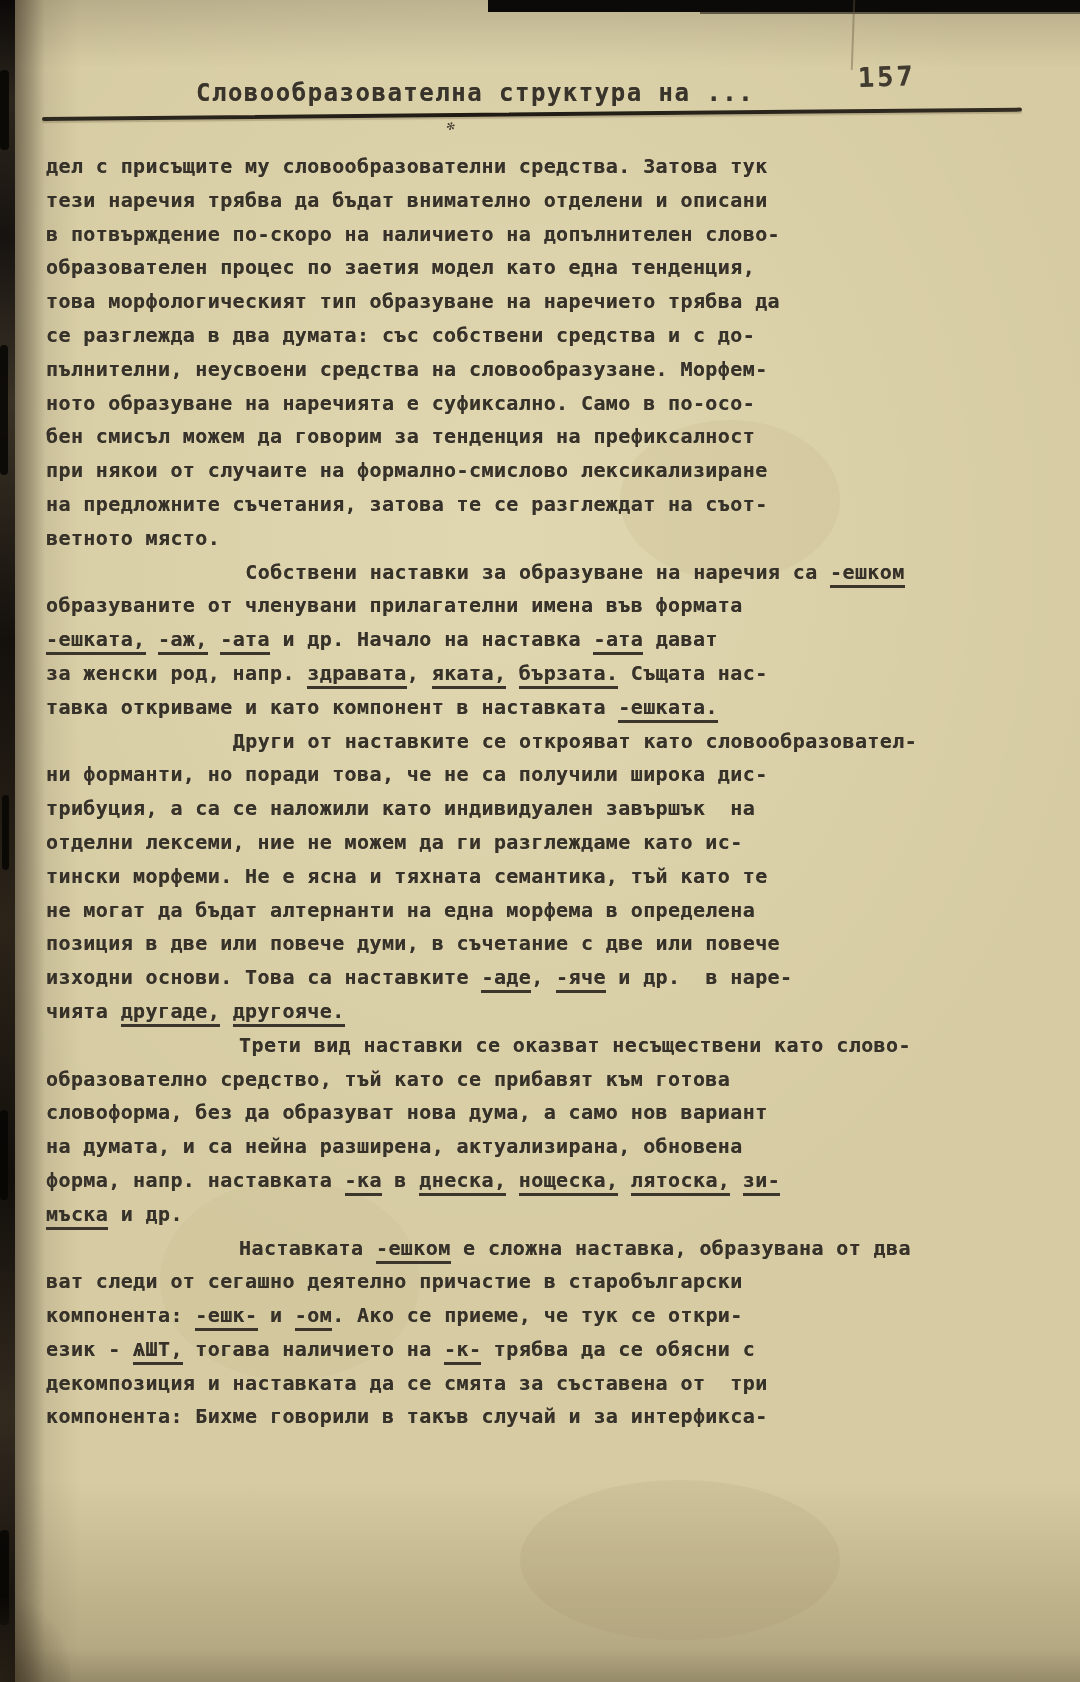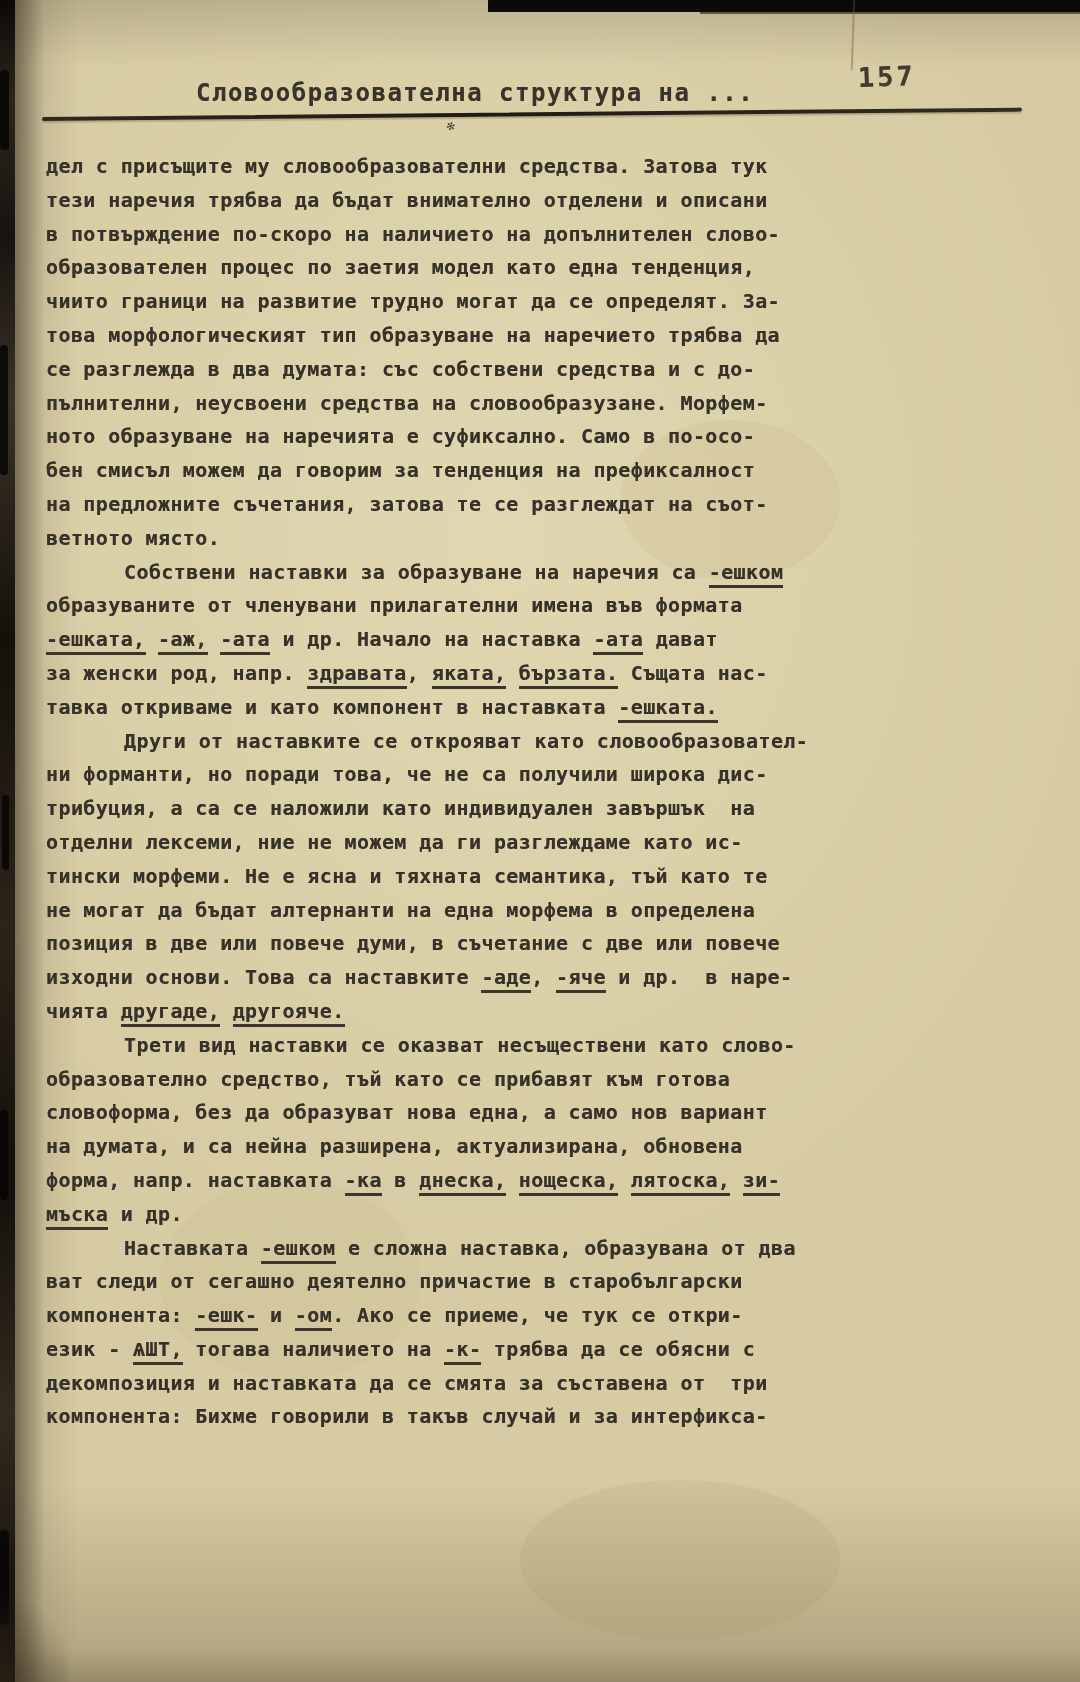--- a/index.html
+++ b/index.html
@@ -43,21 +43,21 @@
     transform:rotate(-0.55deg);transform-origin:left center;border-radius:2px;
     box-shadow:0 2px 1px rgba(120,105,75,.35);
   }
   .aster{position:absolute;left:447px;top:118px;font-size:13px;color:#413a2e;transform:rotate(14deg);}
   .text-block{
     position:absolute;left:46px;top:150px;width:980px;
     font-size:20px;font-weight:bold;letter-spacing:0.4px;
     text-shadow:0 0 .6px rgba(54,49,41,.6);
   }
   .line{height:33.8px;line-height:33.8px;white-space:pre;}
-  .line.indent{padding-left:78px;}
+  .line.indent{padding-left:78px;text-align:center;}
   .u{border-bottom:3px solid #3b352b;padding-bottom:1px;}
   .corner-smudge{
     position:absolute;left:0;top:1598px;width:70px;height:84px;
     background:radial-gradient(ellipse at 0% 100%, rgba(60,50,32,.55), rgba(0,0,0,0) 75%);
   }
 </style>
 </head>
 <body>
 
 <div class="scan">
@@ -80,45 +80,45 @@
   <div class="hdr-title">Словообразователна структура на ...</div>
   <div class="hdr-num">157</div>
   <div class="rule"></div>
   <div class="aster">✻</div>
 
   <div class="text-block">
       <div class="line"><span>дел с присъщите му словообразователни средства. Затова тук</span></div>
       <div class="line"><span>тези наречия трябва да бъдат внимателно отделени и описани</span></div>
       <div class="line"><span>в потвърждение по-скоро на наличието на допълнителен слово-</span></div>
       <div class="line"><span>образователен процес по заетия модел като една тенденция,</span></div>
-      <div class="line"><span>чиито граници на развитие трудно могат да се определят. За-</span></div>
       <div class="line"><span>това морфологическият тип образуване на наречието трябва да</span></div>
       <div class="line"><span>се разглежда в два думата: със собствени средства и с до-</span></div>
       <div class="line"><span>пълнителни, неусвоени средства на словообразузане. Морфем-</span></div>
       <div class="line"><span>ното образуване на наречията е суфиксално. Само в по-осо-</span></div>
       <div class="line"><span>бен смисъл можем да говорим за тенденция на префиксалност</span></div>
+      <div class="line"><span>при някои от случаите на формално-смислово лексикализиране</span></div>
       <div class="line"><span>на предложните съчетания, затова те се разглеждат на съот-</span></div>
       <div class="line"><span>ветното място.</span></div>
       <div class="line indent"><span>Собствени наставки за образуване на наречия са </span><span class="u">-ешком</span></div>
       <div class="line"><span>образуваните от членувани прилагателни имена във формата</span></div>
       <div class="line"><span class="u">-ешката,</span><span> </span><span class="u">-аж,</span><span> </span><span class="u">-ата</span><span> и др. Начало на наставка </span><span class="u">-ата</span><span> дават</span></div>
       <div class="line"><span>за женски род, напр. </span><span class="u">здравата</span><span>, </span><span class="u">яката,</span><span> </span><span class="u">бързата.</span><span> Същата нас-</span></div>
       <div class="line"><span>тавка откриваме и като компонент в наставката </span><span class="u">-ешката.</span></div>
       <div class="line indent"><span>Други от наставките се открояват като словообразовател-</span></div>
       <div class="line"><span>ни форманти, но поради това, че не са получили широка дис-</span></div>
       <div class="line"><span>трибуция, а са се наложили като индивидуален завършък  на</span></div>
       <div class="line"><span>отделни лексеми, ние не можем да ги разглеждаме като ис-</span></div>
       <div class="line"><span>тински морфеми. Не е ясна и тяхната семантика, тъй като те</span></div>
       <div class="line"><span>не могат да бъдат алтернанти на една морфема в определена</span></div>
       <div class="line"><span>позиция в две или повече думи, в съчетание с две или повече</span></div>
       <div class="line"><span>изходни основи. Това са наставките </span><span class="u">-аде</span><span>, </span><span class="u">-яче</span><span> и др.  в наре-</span></div>
       <div class="line"><span>чията </span><span class="u">другаде,</span><span> </span><span class="u">другояче.</span></div>
       <div class="line indent"><span>Трети вид наставки се оказват несъществени като слово-</span></div>
       <div class="line"><span>образователно средство, тъй като се прибавят към готова</span></div>
-      <div class="line"><span>словоформа, без да образуват нова една, а само нов вариант</span></div>
+      <div class="line"><span>словоформа, без да образуват нова дума, а само нов вариант</span></div>
       <div class="line"><span>на думата, и са нейна разширена, актуализирана, обновена</span></div>
       <div class="line"><span>форма, напр. наставката </span><span class="u">-ка</span><span> в </span><span class="u">днеска,</span><span> </span><span class="u">нощеска,</span><span> </span><span class="u">лятоска,</span><span> </span><span class="u">зи-</span></div>
       <div class="line"><span class="u">мъска</span><span> и др.</span></div>
       <div class="line indent"><span>Наставката </span><span class="u">-ешком</span><span> е сложна наставка, образувана от два</span></div>
       <div class="line"><span>ват следи от сегашно деятелно причастие в старобългарски</span></div>
       <div class="line"><span>компонента: </span><span class="u">-ешк-</span><span> и </span><span class="u">-ом</span><span>. Ако се приеме, че тук се откри-</span></div>
       <div class="line"><span>език - </span><span class="u">ѦШТ,</span><span> тогава наличието на </span><span class="u">-к-</span><span> трябва да се обясни с</span></div>
       <div class="line"><span>декомпозиция и наставката да се смята за съставена от  три</span></div>
       <div class="line"><span>компонента: Бихме говорили в такъв случай и за интерфикса-</span></div>
     </div>

